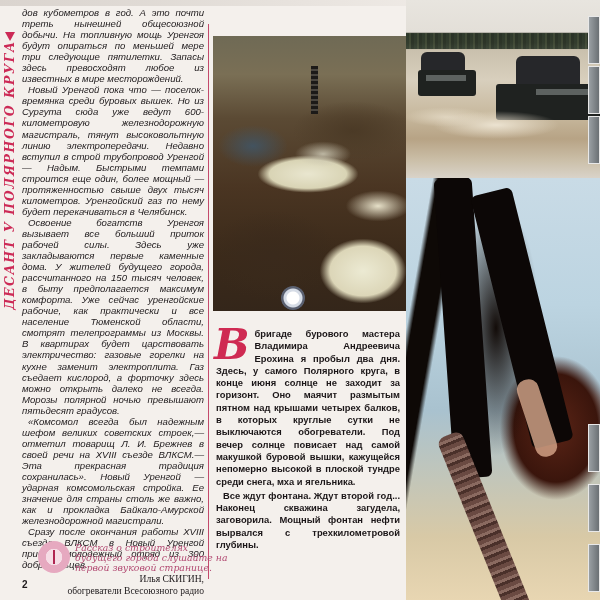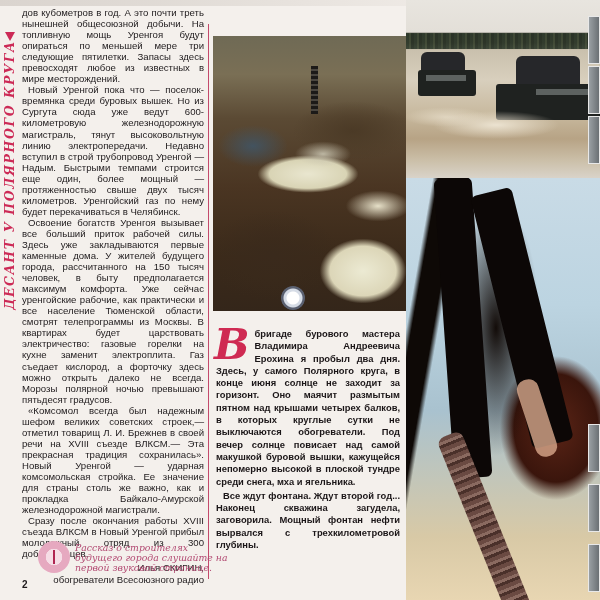--- a/index.html
+++ b/index.html
@@ -37,23 +37,23 @@
       border-left: 5px solid transparent; border-right: 5px solid transparent;
       border-top: 9px solid #cc2a56;
     }
 
     
     .col-left {
       position: absolute; left: 22px; top: 7px; width: 182px;
       font-size: 9.6px; line-height: 11.05px;
       text-align: justify; hyphens: manual;
     }
-    .col-left p { margin: 0; text-indent: 6px; }
+    .col-left p { margin: 0; text-indent: 6px; font-style: italic; }
     .col-left p.first { text-indent: 0; }
-    .byline { text-align: right; margin-top: 3px; font-size: 9.6px; line-height: 11.5px; }
+    .byline { text-align: right; margin-top: 3px; font-size: 9.6px; line-height: 11.5px; font-family: Liberation Serif, serif; }
     .byline .name, .byline .role { display: block; }
     .dateline { text-align: right; font-weight: bold; font-size: 8.2px; margin-top: 5px; }
 
     
     .col-rule {
       position: absolute; left: 208px; top: 24px; width: 1.3px; height: 555px;
       background: #c44a6c;
     }
 
     

